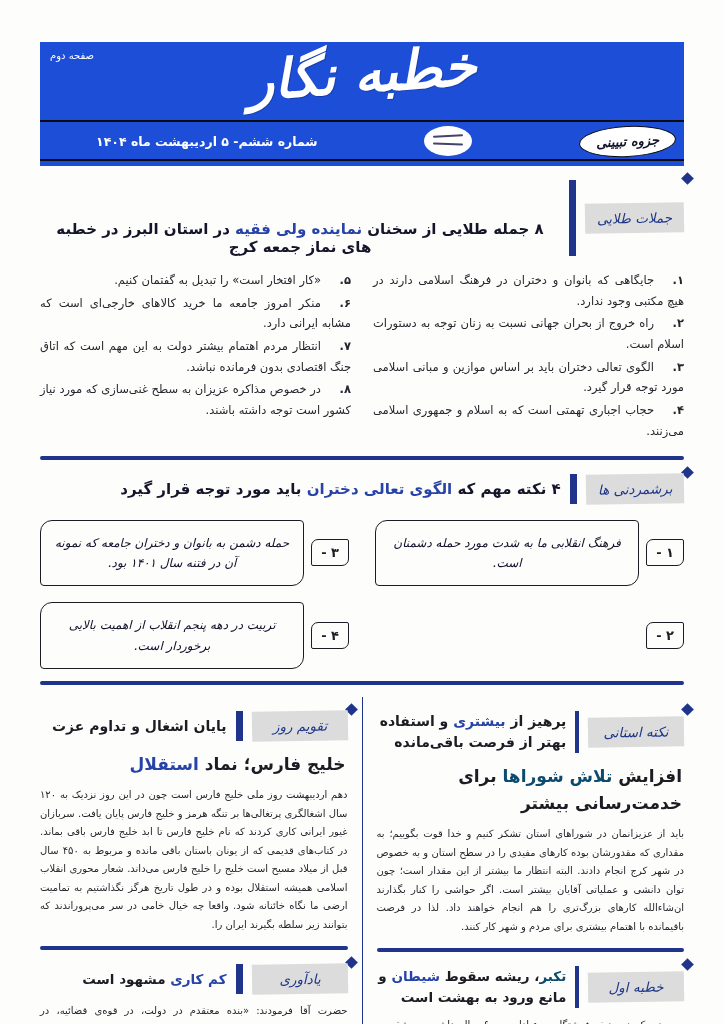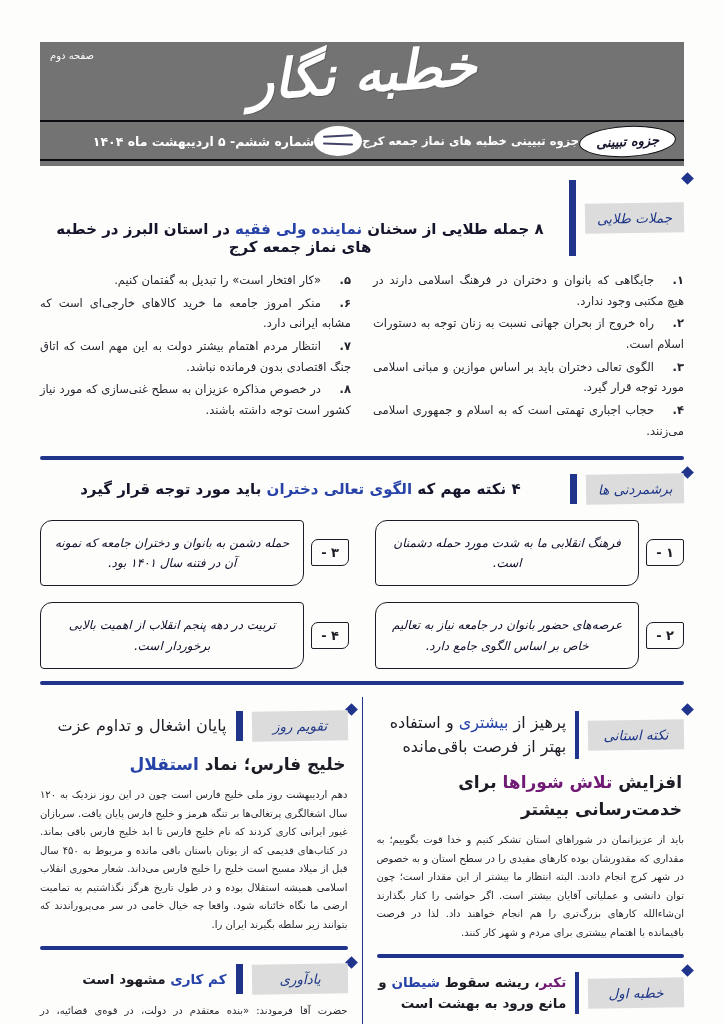--- a/index.html
+++ b/index.html
@@ -4,21 +4,21 @@
 <style>
   * { margin:0; padding:0; box-sizing:border-box; }
   html,body { background:#e9e9e9; }
   body { font-family:"DejaVu Sans","Liberation Sans",sans-serif; color:#1c1c24; }
   .page {
     width:724px; min-height:1024px; margin:0 auto; background:#fdfdfc;
     box-shadow:0 0 6px rgba(0,0,0,.25); padding:42px 40px 14px; overflow:hidden;
   }
 
   
-  .banner { position:relative; background:#737373; height:124px; }
+  .banner { position:relative; background:#1d4ed8; height:124px; }
   .page-label { position:absolute; left:10px; top:8px; color:#fff; font-size:10px; }
   .masthead {
     position:absolute; top:2px; left:0; right:0; text-align:center; color:#fff;
     font-family:"DejaVu Serif","Liberation Serif",serif; font-style:italic; font-weight:bold;
     font-size:54px; letter-spacing:-3px; transform:rotate(-4deg); z-index:3; line-height:1.1;
     text-shadow:1px 1px 0 rgba(0,0,0,.2);
   }
   .black-line { position:absolute; left:0; right:0; height:2px; background:#0c0c10; z-index:2; }
   .bl1 { top:78px; } .bl2 { top:117px; }
   .banner-row {
@@ -43,66 +43,65 @@
   .diamond { position:absolute; top:-6px; left:auto; right:-8px; width:9px; height:9px; background:#20348c; transform:rotate(45deg); }
   .sec-head { display:flex; align-items:center; gap:9px; position:relative; margin-top:14px; }
   .sec-label {
     background:#dcdcdc; color:#1d3587; min-width:96px; text-align:center; padding:7px 12px;
     font-family:"DejaVu Serif","Liberation Serif",serif; font-style:italic; font-size:13.5px;
     transform:rotate(-1deg);
   }
   .sec-bar { width:7px; align-self:stretch; min-height:28px; background:#20348c; }
   .sec-title { flex:1; font-weight:bold; font-size:14.5px; color:#14142a; }
   .accent-blue { color:#2743a8; }
-  .accent-red { color:#701a75; }
+  .accent-red { color:#0c4a6e; }
   .rule { height:4px; background:#20348c; border-radius:2px; margin:12px 0; }
   .body-text { font-size:10px; line-height:1.85; text-align:justify; color:#26262e; }
 
   
   .golden-title { text-align:center; font-size:15px;margin-top:40px; }
   .golden-cols { display:flex; gap:22px; margin-top:14px; }
   .golden-col { flex:1; }
   .g-item { font-size:11.5px; line-height:1.8; text-align:justify; color:#26262e; margin-bottom:2px; }
   .g-num { display:inline-block; min-width:30px; font-weight:bold; }
 
   
-  .count-title { text-align:center; font-size:15px; }
+  .count-title { font-size:15px; }
   .count-grid { display:grid; grid-template-columns:1fr 1fr; column-gap:26px; row-gap:16px; margin-top:16px; }
   .c-box { display:flex; align-items:center; gap:7px; }
   .c-num {
     border:1.6px solid #1c1c24; border-radius:7px 2px 7px 2px; padding:5px 9px;
     font-weight:bold; font-size:13px; flex:0 0 auto;
   }
   .c-text {
     flex:1; border:1.6px solid #1c1c24; border-radius:12px 4px 12px 4px; padding:12px 12px;
     font-family:"DejaVu Serif","Liberation Serif",serif; font-style:italic; font-size:12px;
     text-align:center; line-height:1.7; color:#10102a;
   }
 
   
   .cols { display:flex; gap:0; margin-top:6px; }
   .col-right { flex:1; border-left:1px solid #20348c; padding-left:14px; }
   .col-left  { flex:1; padding-right:14px; }
-  .sub-two-line { font-weight:normal; font-size:16px; line-height:1.5; }
+  .sub-two-line { font-weight:bold; font-size:14px; line-height:1.5; }
   .big-heading { font-weight:bold; font-size:17px; line-height:1.6; margin:10px 2px 8px; }
   .mid-heading { font-weight:bold; font-size:13.5px; line-height:1.55; }
 </style>
 </head>
 <body>
 
 <div class="page">
 
   <div class="banner">
     <div class="page-label">صفحه دوم</div>
     <div class="masthead">خطبه نگار</div>
     <div class="black-line bl1"></div>
     <div class="black-line bl2"></div>
     <div class="banner-row">
       <span class="badge-oval">جزوه تبیینی</span>
-      <span class="banner-sub">جزوه تبیینی خطبه های نماز جمعه کرج</span>
       <span class="stamp">
           <i></i>
           <i></i>
         </span>
       <span class="banner-issue">شماره ششم- ۵ اردیبهشت ماه ۱۴۰۴</span>
     </div>
   </div>
 
   <div class="sec">
     <div class="sec-head">
@@ -144,21 +143,20 @@
       <div class="c-box">
         <span class="c-num">۱ -</span>
         <span class="c-text">فرهنگ انقلابی ما به شدت مورد حمله دشمنان است.</span>
       </div>
       <div class="c-box">
         <span class="c-num">۳ -</span>
         <span class="c-text">حمله دشمن به بانوان و دختران جامعه که نمونه آن در فتنه سال ۱۴۰۱ بود.</span>
       </div>
       <div class="c-box">
         <span class="c-num">۲ -</span>
-        <span class="c-text">عرصه‌های حضور بانوان در جامعه نیاز به تعالیم خاص بر اساس الگوی جامع دارد.</span>
       </div>
       <div class="c-box">
         <span class="c-num">۴ -</span>
         <span class="c-text">تربیت در دهه پنجم انقلاب از اهمیت بالایی برخوردار است.</span>
       </div>
     </div>
   </div>
 
   <div class="rule"></div>
 

